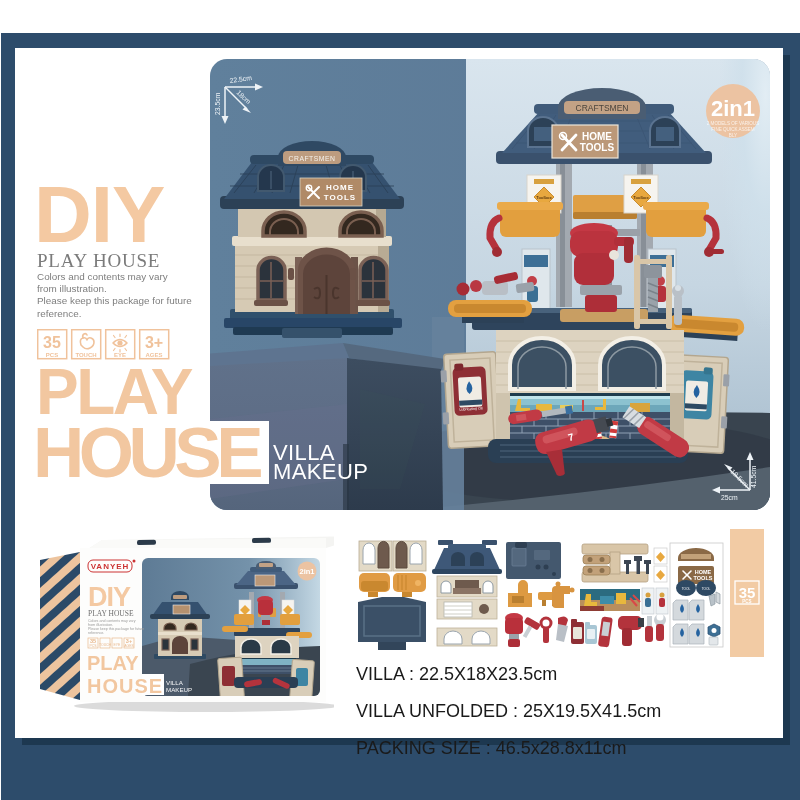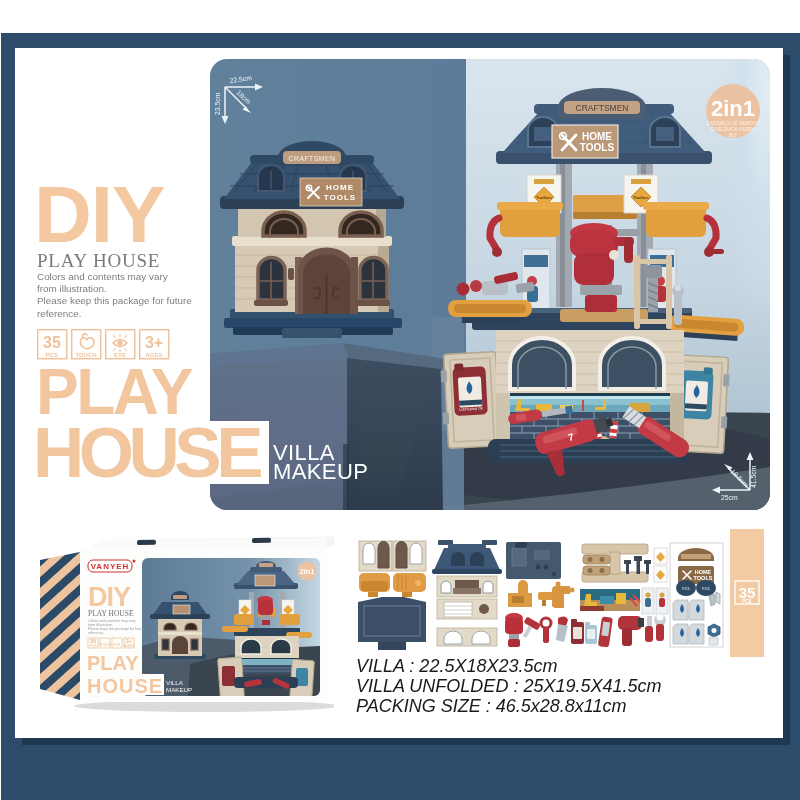--- a/index.html
+++ b/index.html
@@ -899,21 +899,21 @@
 <path d="M364,56 l4,2 v10 l-4,-2 z" fill="#d4d9dd" stroke="#8d99a2" stroke-width="0.7"></path>
 <g>
 <polygon points="362,88 368,91 368,98 362,101 356,98 356,91" fill="#3d6f94" stroke="#2c5273" stroke-width="0.8"></polygon>
 <circle cx="362" cy="94.5" r="2.5" fill="#fff"></circle>
 </g>
 <rect x="357" y="101" width="9" height="8" rx="1" fill="#e3e7ea" stroke="#b5bec4" stroke-width="0.7"></rect>
 </g>
 </svg>
 </div>
 
-<div class="abs" style="left:356px;top:656px;color:#1a1a1a;font-size:18px;line-height:20px;font-style:italic;">VILLA : 22.5X18X23.5cm<br>VILLA UNFOLDED : 25X19.5X41.5cm<br>PACKING SIZE : 46.5x28.8x11cm</div>
+<div class="abs" style="left:356px;top:656px;color:#1a1a1a;font-size:18px;line-height:37px;">VILLA : 22.5X18X23.5cm<br>VILLA UNFOLDED : 25X19.5X41.5cm<br>PACKING SIZE : 46.5x28.8x11cm</div>
 
 <div class="abs" style="left:730px;top:529px;width:34px;height:128px;background:#f2cba4;">
 <svg width="34" height="128" viewBox="0 0 34 128">
 <rect x="5" y="52" width="24" height="23" fill="none" stroke="#fff" stroke-width="1.3"></rect>
 <text x="17" y="69" fill="#fff" font-size="15" font-weight="bold" text-anchor="middle">35</text>
 <text x="17" y="73.5" fill="#fff" font-size="4.5" font-weight="bold" text-anchor="middle">PCS</text>
 </svg>
 </div>
 </div>
 

